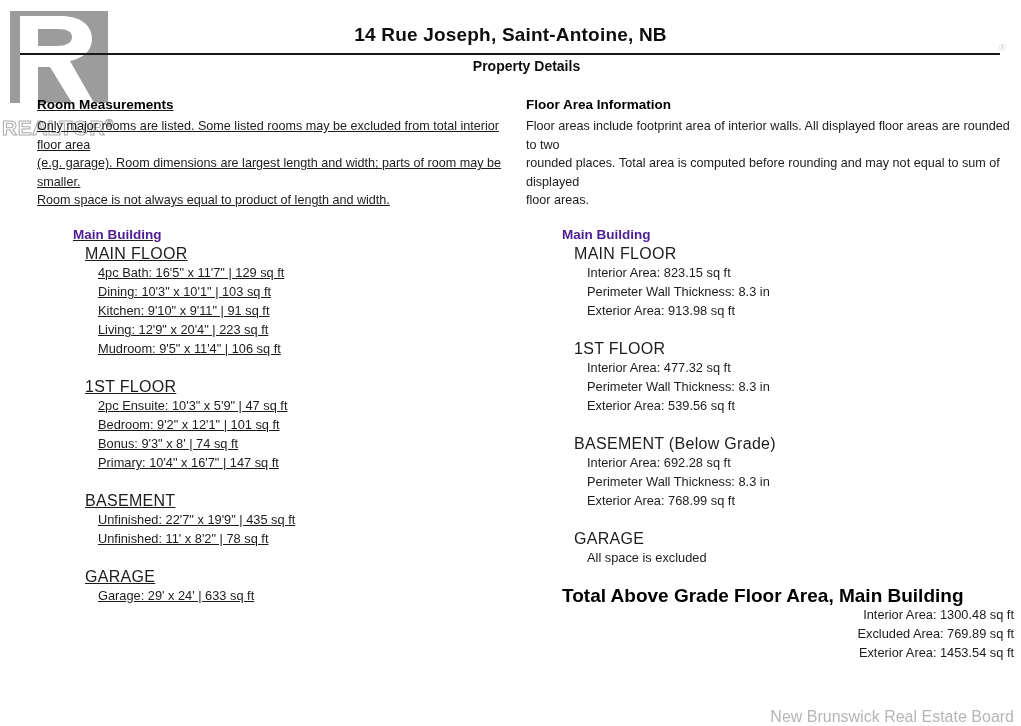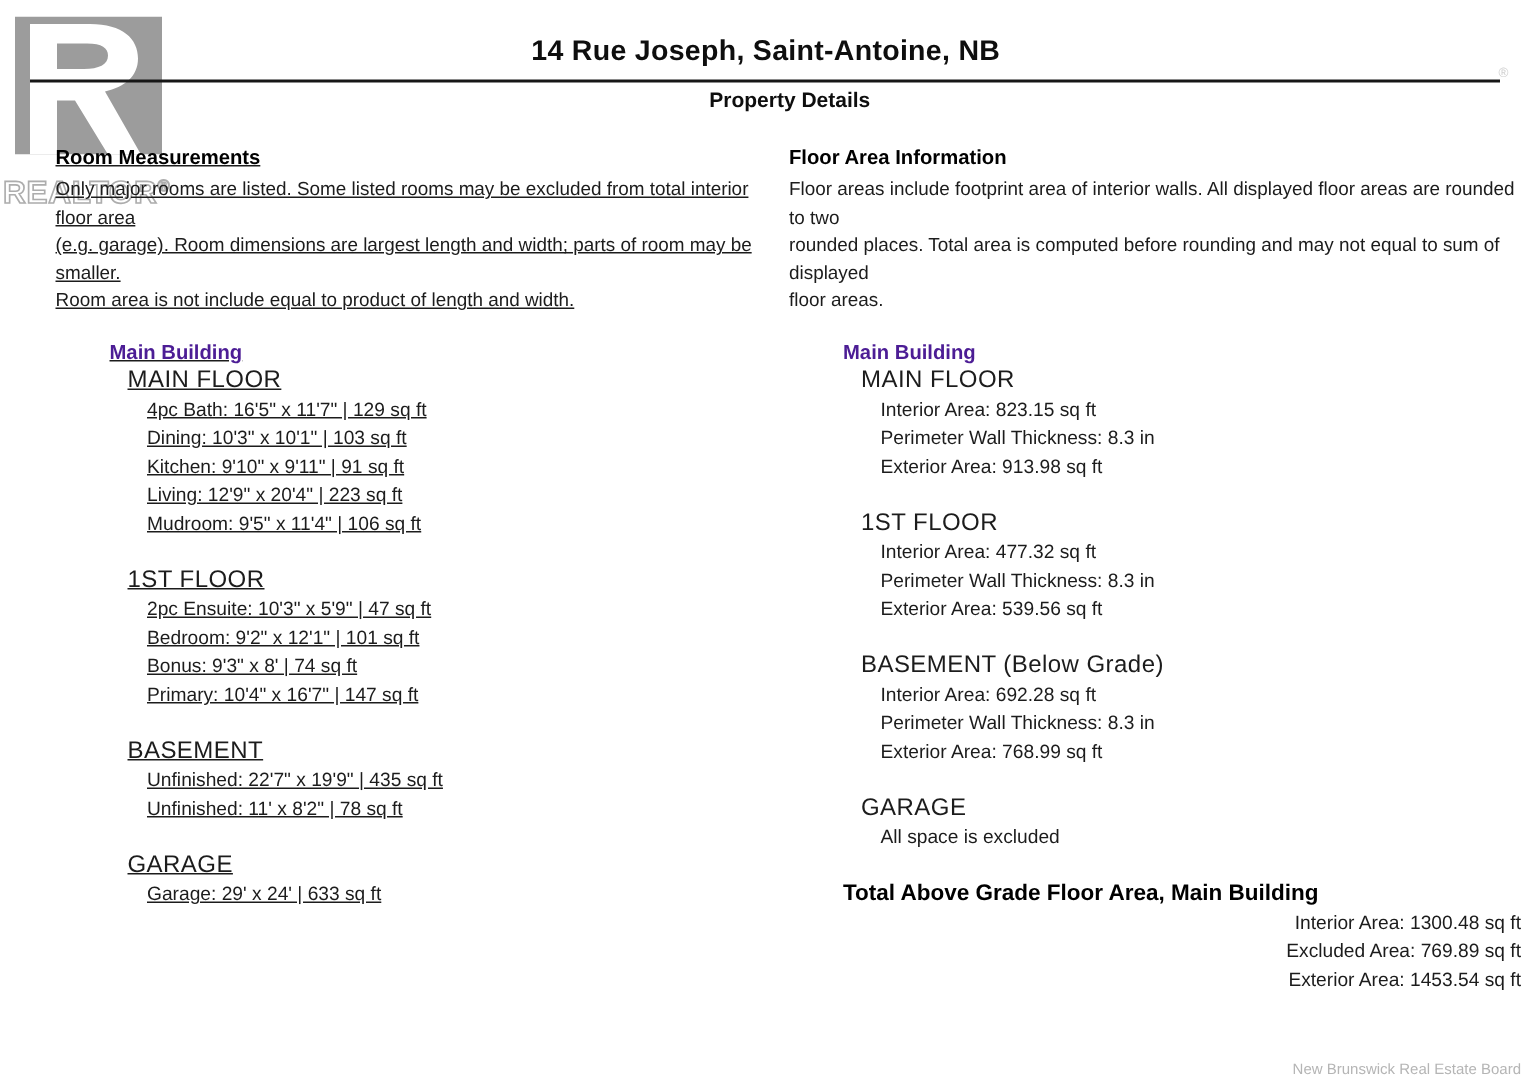--- a/index.html
+++ b/index.html
@@ -32,23 +32,23 @@
   .col-left{left:37px;width:482px;text-decoration:underline;}
   .col-right{left:526px;width:488px;}
   .sect-heading{margin:0;font-size:13.5px;line-height:17px;font-weight:bold;color:#000;}
   .desc{margin:4px 0 0 0;font-size:12.6px;line-height:18.6px;color:#1c1c1c;}
   .building{margin-top:15px;}
   .bname{font-weight:bold;font-size:13.5px;line-height:19px;padding-left:36px;color:#4c1d95;}
   .floor ~ .floor{margin-top:19px;}
   .fname{font-size:16px;line-height:19px;padding-left:48px;letter-spacing:0.3px;color:#1c1c1c;}
   .line{font-size:12.8px;line-height:19px;padding-left:61px;color:#1c1c1c;}
   .total{margin-top:19px;}
-  .tname{font-weight:bold;font-size:15px;line-height:19px;padding-left:36px;color:#000;}
+  .tname{font-weight:bold;font-size:19px;line-height:19px;padding-left:36px;color:#000;}
   .tline{font-size:12.8px;line-height:19px;padding-left:49px;color:#1c1c1c;text-align:right;}
-  .footer{position:absolute;top:708px;right:7px;font-size:10px;color:#b5b5b5;z-index:2;}
+  .footer{position:absolute;top:708px;right:7px;font-size:16px;color:#b5b5b5;z-index:2;}
 </style>
 </head>
 <body>
 
 <div class="page">
 
   <div class="watermark">
     <svg width="98" height="92" viewBox="0 0 98 92">
       <rect x="0" y="0" width="98" height="92" fill="#9c9c9c"></rect>
       <path fill="#ffffff" fill-rule="evenodd" d="
@@ -61,21 +61,21 @@
   <div class="title">14 Rue Joseph, Saint-Antoine, NB</div>
   <div class="rule"></div>
   <span class="rule-reg">®</span>
   <div class="subtitle">Property Details</div>
 
   <div class="col col-left">
     <h2 class="sect-heading">Room Measurements</h2>
     <div class="desc">
       <div>Only major rooms are listed. Some listed rooms may be excluded from total interior floor area</div>
       <div>(e.g. garage). Room dimensions are largest length and width; parts of room may be smaller.</div>
-      <div>Room area is not include equal to product of length and width.</div>
+      <div>Room space is not always equal to product of length and width.</div>
     </div>
     <div class="building">
       <div class="bname">Main Building</div>
       <div class="floor">
         <div class="fname">MAIN FLOOR</div>
         <div class="line">4pc Bath: 16'5" x 11'7" | 129 sq ft</div>
         <div class="line">Dining: 10'3" x 10'1" | 103 sq ft</div>
         <div class="line">Kitchen: 9'10" x 9'11" | 91 sq ft</div>
         <div class="line">Living: 12'9" x 20'4" | 223 sq ft</div>
         <div class="line">Mudroom: 9'5" x 11'4" | 106 sq ft</div>

